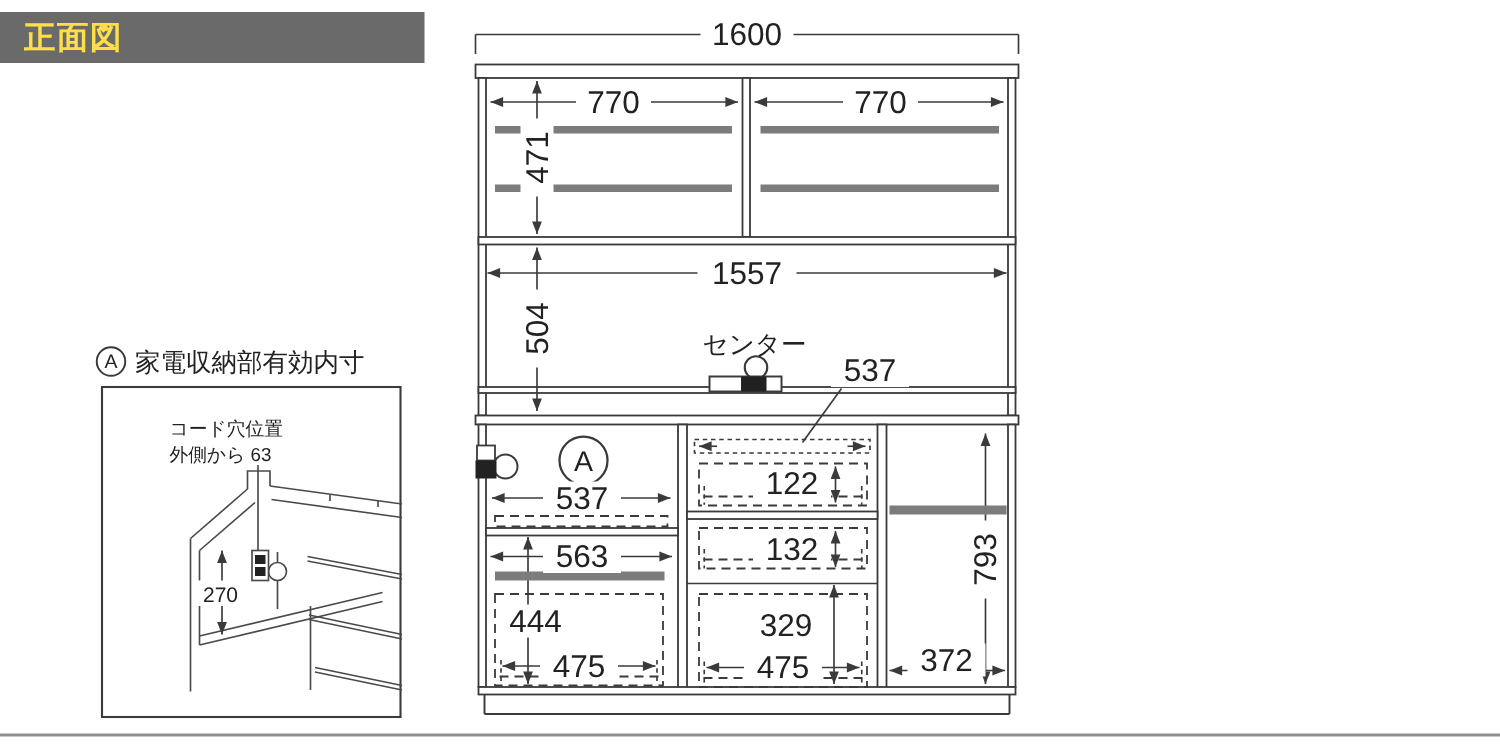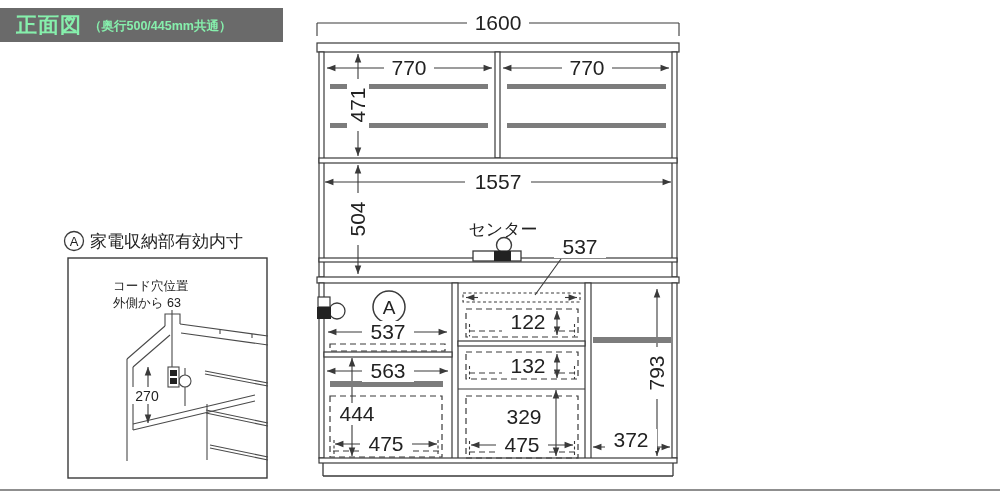--- a/index.html
+++ b/index.html
@@ -1,19 +1,19 @@
 <!DOCTYPE html>
 <html><head>
 <meta charset="utf-8">
 <style>
   html,body{margin:0;padding:0;background:#fff;}
   .page{position:relative;width:1000px;height:500px;background:#fff;overflow:hidden;
         font-family:"Liberation Sans",sans-serif;}
   .title-bar{position:absolute;left:0;top:8px;width:283px;height:34px;background:#6a6a6a;
-             color:#86efac;display:flex;align-items:center;box-sizing:border-box;padding-left:16px;}
+             color:#fde047;display:flex;align-items:center;box-sizing:border-box;padding-left:16px;}
   .title-main{font-size:21px;font-weight:bold;letter-spacing:1px;}
   .title-sub{font-size:12.5px;font-weight:bold;margin-left:7px;padding-top:3px;white-space:nowrap;}
   .page-divider{position:absolute;left:0;top:489px;width:1000px;height:2px;background:#8f8f8f;}
   svg text{font-family:"Liberation Sans",sans-serif;fill:#222;}
   .num{font-size:21px;}
   .numS{font-size:14px;}
   .jp{font-size:17px;}
   .jpS{font-size:12.5px;}
   .dtitle{font-size:17px;}
   .mk{font-size:19px;}
@@ -31,21 +31,20 @@
   .bg{fill:#fff;stroke:none;}
   .skt{stroke:#4a4a4a;stroke-width:1.1;fill:none;}
 </style>
 </head>
 <body>
 
 <div class="page">
 
   <div class="title-bar">
     <span class="title-main">正面図</span>
-    <span class="title-sub">（奥行500/445mm共通）</span>
   </div>
 
   <svg width="1000" height="500" viewBox="0 0 1000 500" xmlns="http://www.w3.org/2000/svg">
     <defs>
       <marker id="ah" viewBox="0 0 10 8" refX="9.5" refY="4" markerWidth="8.5" markerHeight="7" orient="auto-start-reverse">
         <path d="M0.5,0.5 L9.5,4 L0.5,7.5 Z" fill="#3a3a3a"></path>
       </marker>
     </defs>
 
     <g>

